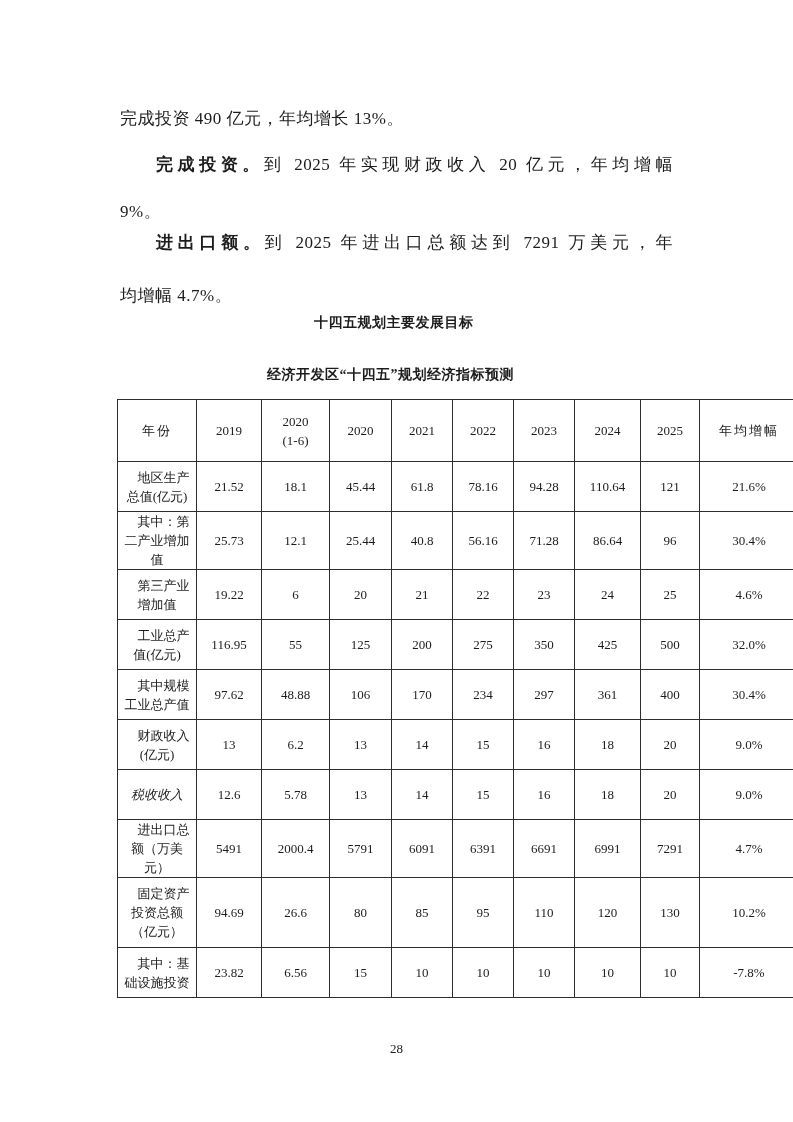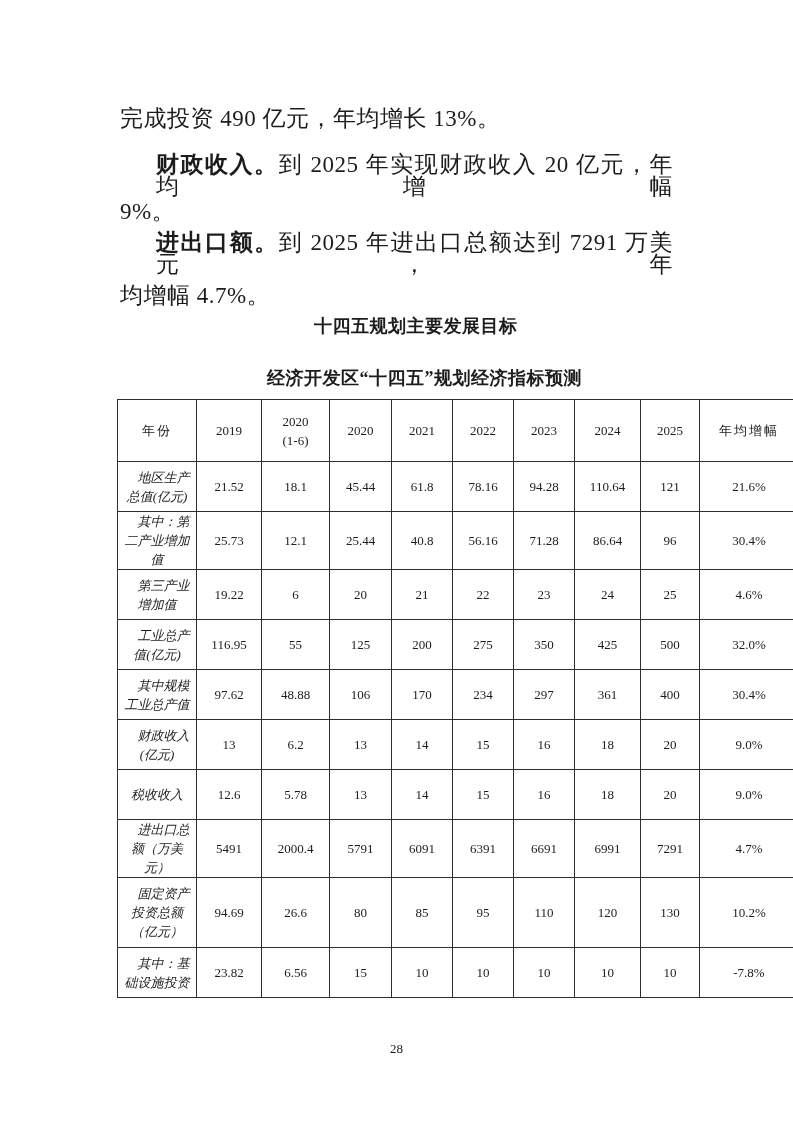--- a/index.html
+++ b/index.html
@@ -9,37 +9,37 @@
     position: relative;
     overflow: hidden;
     font-family: "Liberation Serif", "DejaVu Serif", serif;
     color: #1c1c1c;
   }
   
   .bodyline {
     position: absolute;
     left: 120px;
     width: 553px;
-    font-size: 23px;
+    font-size: 17px;
     line-height: 22px;
     white-space: nowrap;
     letter-spacing: 0.5px;
   }
   .line-justify {
     white-space: normal;
     width: 517px;
     padding-left: 36px;
     text-align: justify;
     text-align-last: justify;
   }
   .lead { font-weight: bold; }
   
   .heading {
     position: absolute;
-    font-size: 18px;
+    font-size: 14px;
     font-weight: bold;
     white-space: nowrap;
     letter-spacing: 0.5px;
   }
   #heading-main { left: 314px; top: 314px; }
   #heading-sub  { left: 267px; top: 366px; }
   
   #econ-table {
     position: absolute;
     left: 117px; top: 399px;
@@ -59,38 +59,37 @@
   }
   #econ-table thead tr { height: 62px; }
   #econ-table tbody tr { height: 50px; }
   #econ-table tbody tr:nth-child(9) { height: 70px; }
   #econ-table th { white-space: pre-line; }
   .cjk-head { letter-spacing: 2px; }
   .lbl-j {
     text-align: justify;
     text-indent: 1em;
     padding: 0 3px;
-    font-style: italic;
   }
   .lbl-c { text-align: center; font-style: italic; }
   
   #page-number {
     position: absolute;
     left: 0; top: 1041px;
     width: 793px;
     text-align: center;
     font-size: 13px;
   }
 </style>
 </head>
 <body>
 
 <div class="bodyline" style="top:108px">完成投资 490 亿元，年均增长 13%。</div>
 
-<div class="bodyline line-justify" style="top:154px"><span class="lead">财政收入。</span><span>到 2025 年实现财政收入 20 亿元，年均增幅</span></div>
+<div class="bodyline line-justify" style="top:154px"><span class="lead">完成投资。</span><span>到 2025 年实现财政收入 20 亿元，年均增幅</span></div>
 
 <div class="bodyline" style="top:201px">9%。</div>
 
 <div class="bodyline line-justify" style="top:232px"><span class="lead">进出口额。</span><span>到 2025 年进出口总额达到 7291 万美元，年</span></div>
 
 <div class="bodyline" style="top:285px">均增幅 4.7%。</div>
 
 <div id="heading-main" class="heading">十四五规划主要发展目标</div>
 <div id="heading-sub" class="heading">经济开发区“十四五”规划经济指标预测</div>
 

